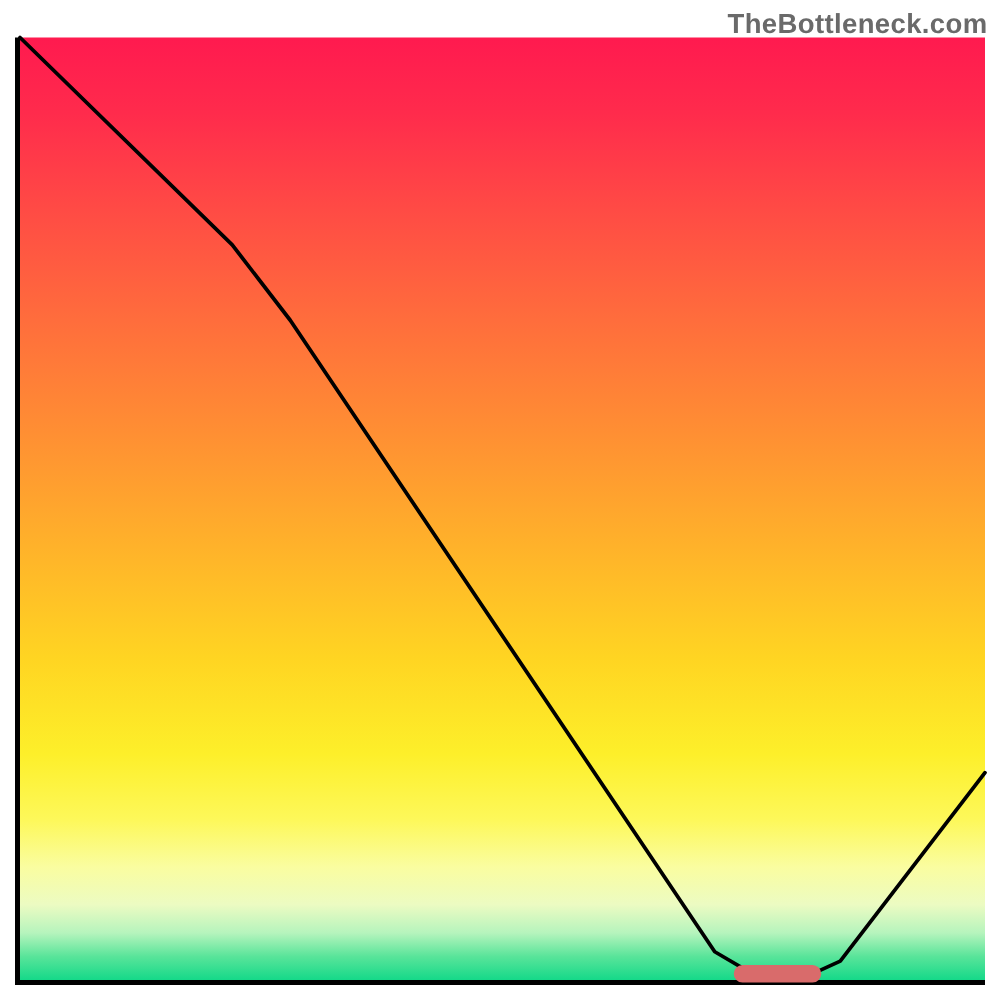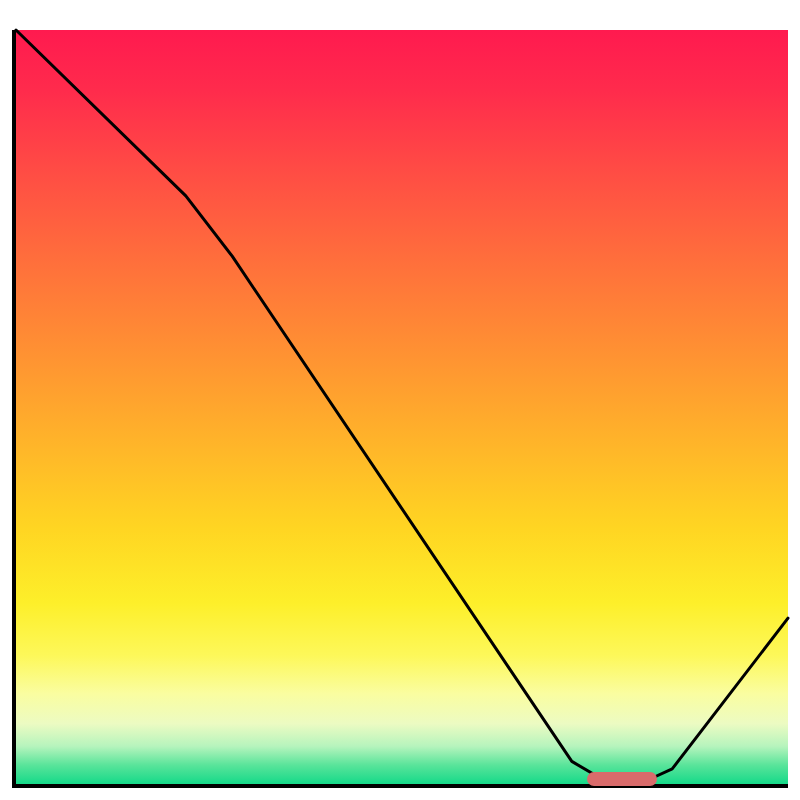--- a/index.html
+++ b/index.html
@@ -72,20 +72,21 @@
     border-radius: 7px;
     background: #d96b6b;
     bottom: -2px;
   }
 </style>
 </head>
 <body>
 
 <div class="container">
 
+  <div class="watermark">TheBottleneck.com</div>
 
   <div class="plot-frame">
     <div class="gradient"></div>
 
     <svg class="curve" viewBox="0 0 772 754" preserveAspectRatio="none">
       <path id="curve-path" fill="none" stroke="#000" stroke-width="3" stroke-linejoin="round" stroke-linecap="round" d="M0.0 0.0 L169.8 165.9 L216.2 226.2 L555.8 731.4 L586.7 749.5 L633.0 749.5 L656.2 738.9 L772.0 588.1"></path>
     </svg>
 
     <div class="marker" id="optimal-marker" style="left: 571.28px; width: 69.48px;"></div>
   </div>

